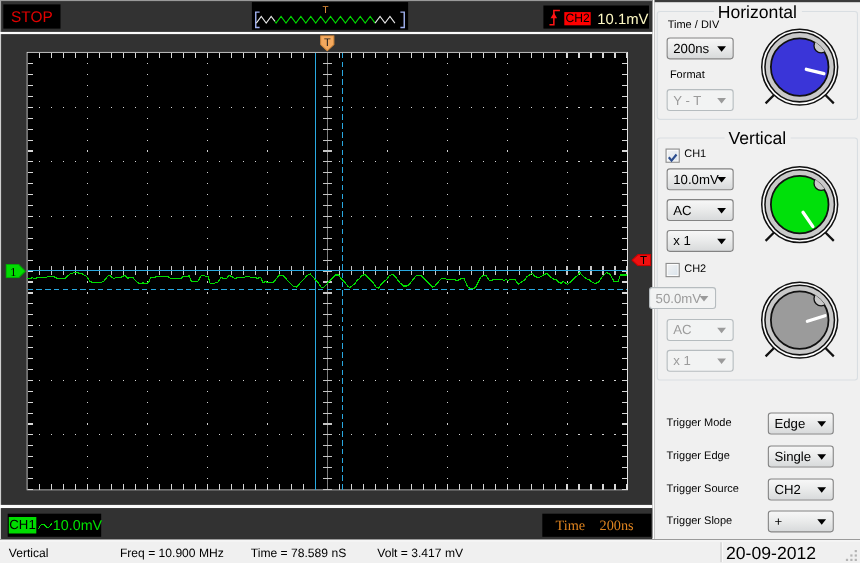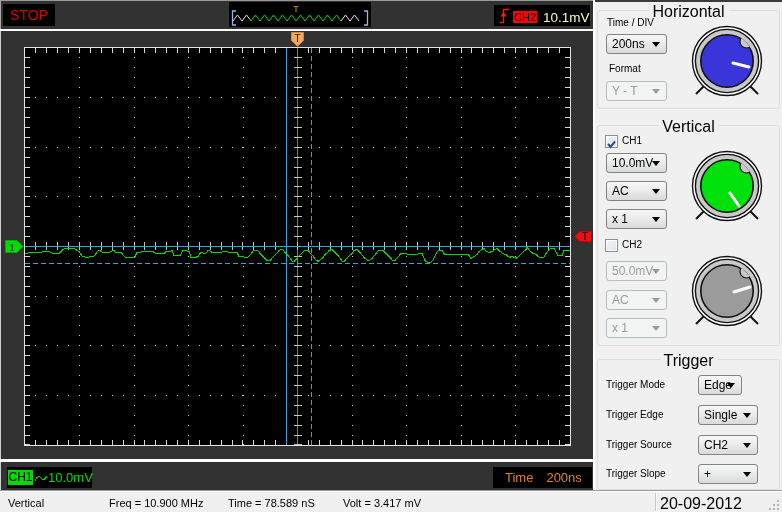--- a/index.html
+++ b/index.html
@@ -18,21 +18,21 @@
   #trigbox{left:493px;top:4px;width:96px;height:21px;background:#000;}
   #ch2badge{left:19px;top:6px;background:#ff0000;color:#000;font-size:11px;line-height:12px;padding:0 1px;}
   #trigval{left:49px;top:5px;color:#fef9c3;font-size:13.5px;}
   #prevbox{left:228px;top:1px;width:142px;height:25px;background:#000;}
   
   #chbar{left:1px;top:462px;width:592px;height:27px;background:#323232;}
   #ch1box{left:6px;top:5px;width:85px;height:21px;background:#000;}
   #ch1badge{left:1px;top:3px;width:25px;height:15px;background:#00dc00;color:#000;
             font-size:12px;line-height:15px;text-align:center;}
   #ch1val{left:41px;top:3px;color:#00e000;font-size:13px;}
-  #timebox{left:492px;top:5px;width:99px;height:21px;background:#000;color:#e0841f;font-size:13px;line-height:21px;}
+  #timebox{left:492px;top:5px;width:99px;height:21px;background:#000;color:#e0841f;font-size:13px;line-height:21px;font-family:Liberation Serif, serif;}
   
   #statusbar{left:0;top:490px;width:782px;height:22px;background:#f0f0f0;
              border-top:1px solid #9b9b9b;box-shadow:inset 0 1px 0 #ffffff;font-size:11px;color:#000;}
   .stxt{top:6px;}
   #stsep{left:655px;top:2px;width:1px;height:18px;background:#c8c8c8;box-shadow:1px 0 0 #ffffff;}
   #stdate{left:660px;top:4px;font-size:16px;}
   
   .group{border:1px solid #d9dee2;border-radius:3px;}
   .gtitle{position:absolute;top:-8px;left:50%;transform:translateX(-50%);
           background:#f0f0f0;padding:0 4px;font-size:16px;color:#000;white-space:nowrap;}
@@ -163,29 +163,26 @@
   </div>
   <div class="cb" style="left:605px;top:135px"><svg width="11" height="11" viewBox="0 0 11 11">
         <path d="M2,5 L4.5,8 L9,2.5" fill="none" stroke="#2c4d8e" stroke-width="2"></path>
       </svg></div>
   <div class="abs lbl" style="left:622px;top:135px">CH1</div>
   <div class="combo" style="left:606px;top:153px">10.0mV<span class="arr"></span></div>
   <div class="combo" style="left:606px;top:181px">AC<span class="arr"></span></div>
   <div class="combo" style="left:606px;top:209px">x 1<span class="arr"></span></div>
   <div class="cb" style="left:605px;top:239px"></div>
   <div class="abs lbl" style="left:622px;top:239px">CH2</div>
-  <div class="combo dis" style="left:606px;top:261px">50.0mV<span class="arr"></span></div>
+  <div class="combo dis" style="left:590px;top:261px">50.0mV<span class="arr"></span></div>
   <div class="combo dis" style="left:606px;top:290px">AC<span class="arr"></span></div>
   <div class="combo dis" style="left:606px;top:318px">x 1<span class="arr"></span></div>
 
-  <div class="abs group" style="left:597px;top:359px;width:181px;height:129px">
-    <span class="gtitle">Trigger</span>
-  </div>
   <div class="abs lbl" style="left:606px;top:379px">Trigger Mode</div>
-  <div class="combo" style="left:698px;top:375px;width:44px">Edge<span class="arr"></span></div>
+  <div class="combo" style="left:698px;top:375px;width:60px">Edge<span class="arr"></span></div>
   <div class="abs lbl" style="left:606px;top:409px">Trigger Edge</div>
   <div class="combo" style="left:698px;top:405px;width:60px">Single<span class="arr"></span></div>
   <div class="abs lbl" style="left:606px;top:439px">Trigger Source</div>
   <div class="combo" style="left:698px;top:435px;width:60px">CH2<span class="arr"></span></div>
   <div class="abs lbl" style="left:606px;top:468px">Trigger Slope</div>
   <div class="combo" style="left:698px;top:464px;width:60px">+<span class="arr"></span></div>
   <div class="abs" style="left:681px;top:15px"><svg width="92" height="92" viewBox="-46 -46 92 92">
       <line x1="-22" y1="24" x2="-31" y2="33" stroke="#111" stroke-width="2"></line>
       <line x1="22" y1="24" x2="31" y2="33" stroke="#111" stroke-width="2"></line>
       <circle r="34.5" fill="#fdfdfd" stroke="#111" stroke-width="1.4"></circle>

